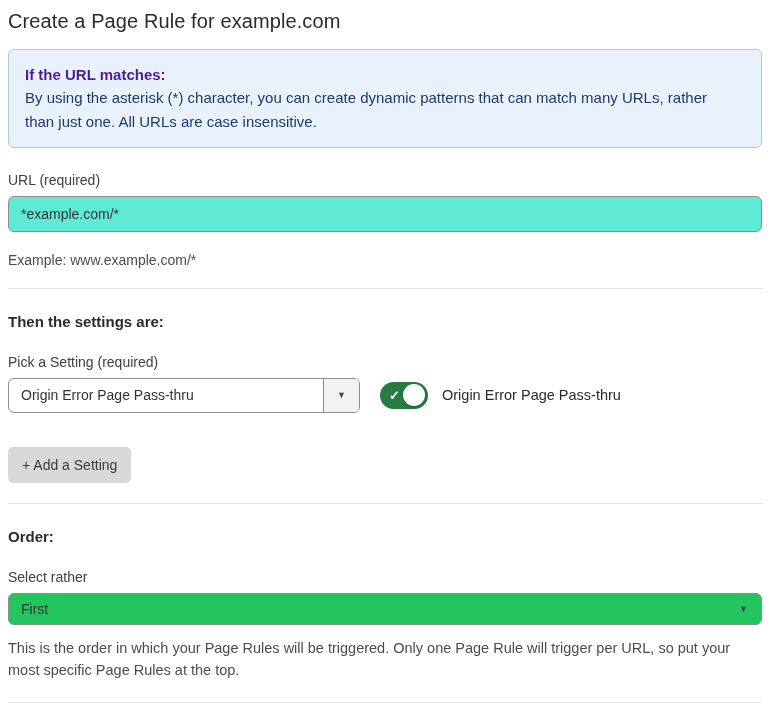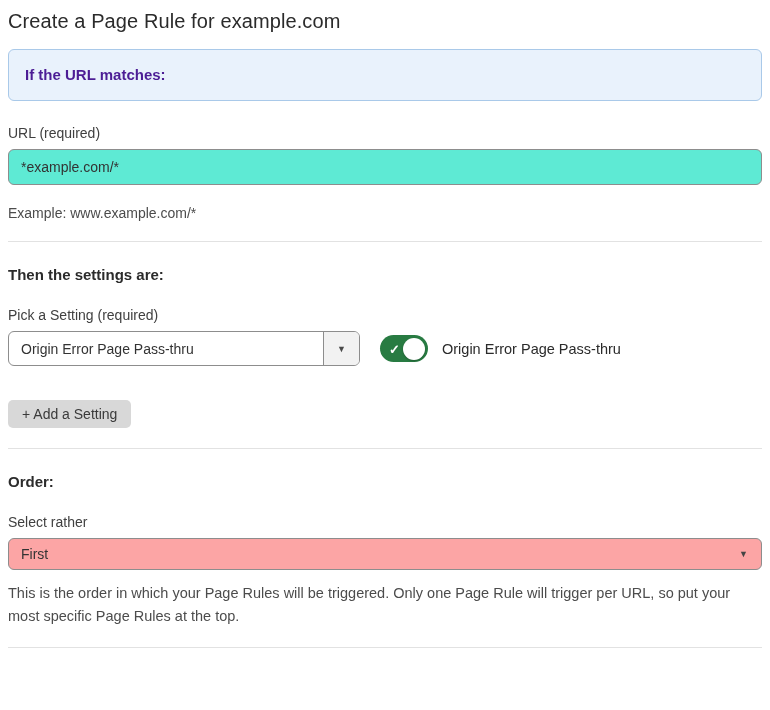--- a/index.html
+++ b/index.html
@@ -143,38 +143,38 @@
     color: #2b2b2b;
     margin-left: 14px;
   }
 
   .btn {
     display: inline-block;
     border: none;
     border-radius: 5px;
     font-family: "Liberation Sans", sans-serif;
     font-size: 14px;
-    height: 28px;
+    height: 36px;
     padding: 0 16px;
     cursor: pointer;
   }
   .btn-gray {
     background: #d8d8d8;
     color: #3a3a3a;
   }
   .btn-add { margin-top: 34px; padding: 0 14px; }
 
   
   .order-select {
     position: relative;
     width: 100%;
     height: 32px;
     border: 1px solid #8d8d8d;
     border-radius: 6px;
-    background: #fca5a5;
+    background: #22c55e;
     display: flex;
     align-items: center;
     padding: 0 12px;
     font-size: 14px;
     color: #333333;
     cursor: pointer;
   }
   .order-caret {
     position: absolute;
     right: 13px;
@@ -193,20 +193,21 @@
 </style>
 </head>
 <body>
 
 
 
 <h1 class="page-title">Create a Page Rule for example.com</h1>
 
 <div class="info-box">
   <div class="info-heading">If the URL matches:</div>
+  <div class="info-body">By using the asterisk (*) character, you can create dynamic patterns that can match many URLs, rather than just one. All URLs are case insensitive.</div>
 </div>
 
 <div class="field-label">URL (required)</div>
 <input class="text-input" type="text" value="*example.com/*" style="">
 <div class="helper-text">Example: www.example.com/*</div>
 
 <hr class="divider">
 
 <h2 class="section-heading">Then the settings are:</h2>
 

